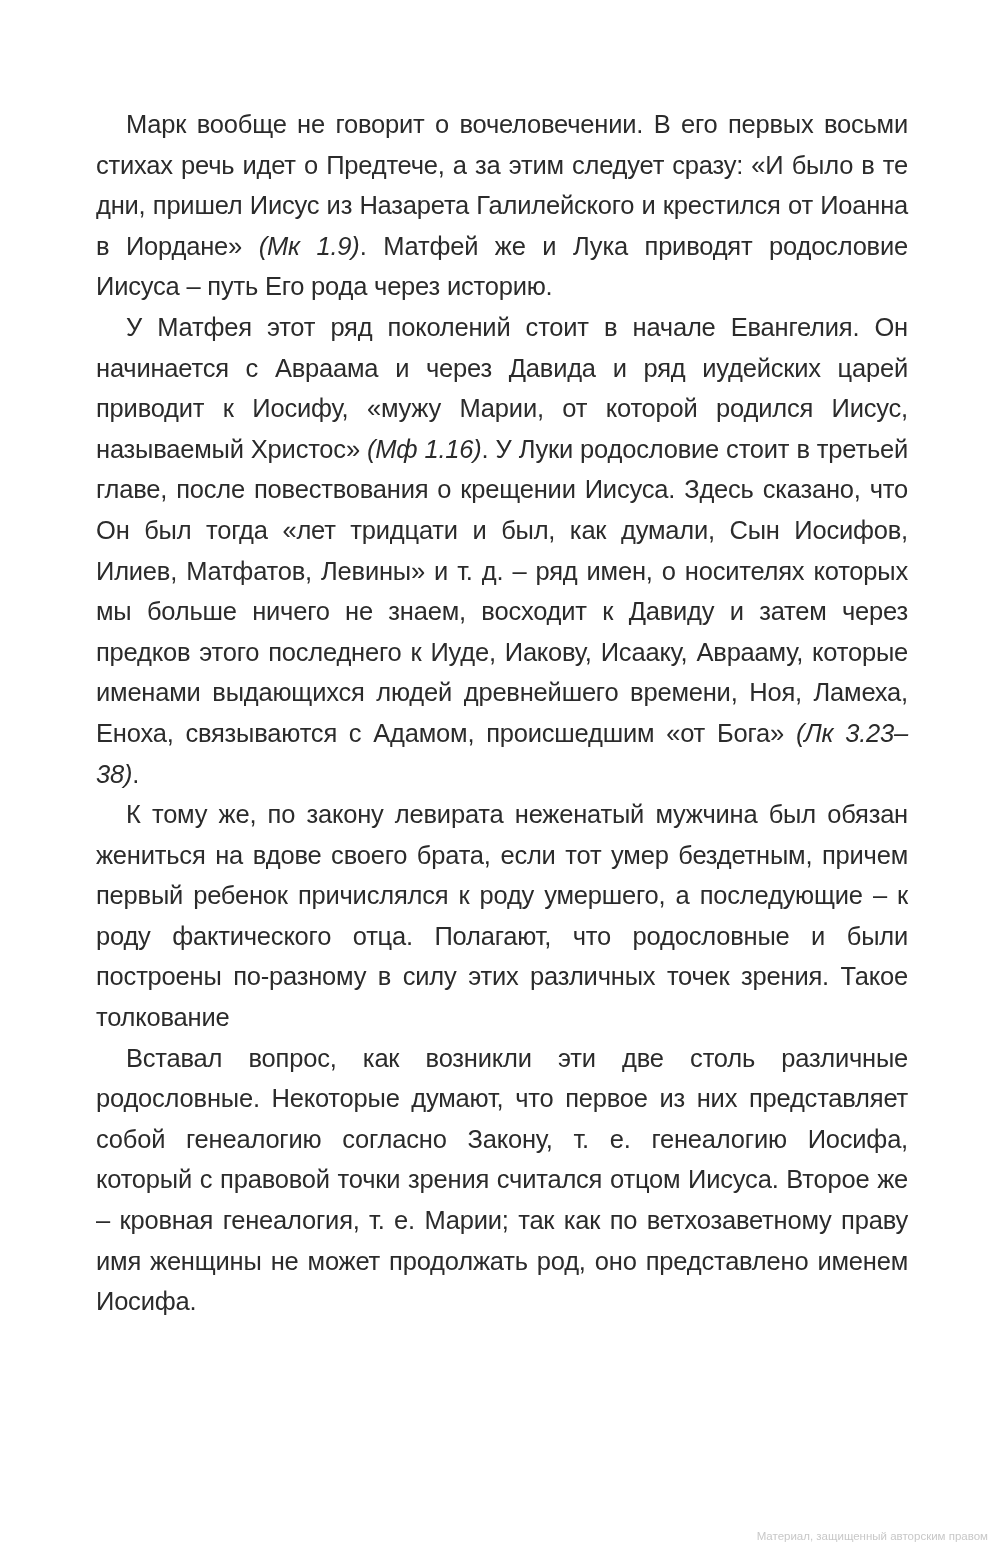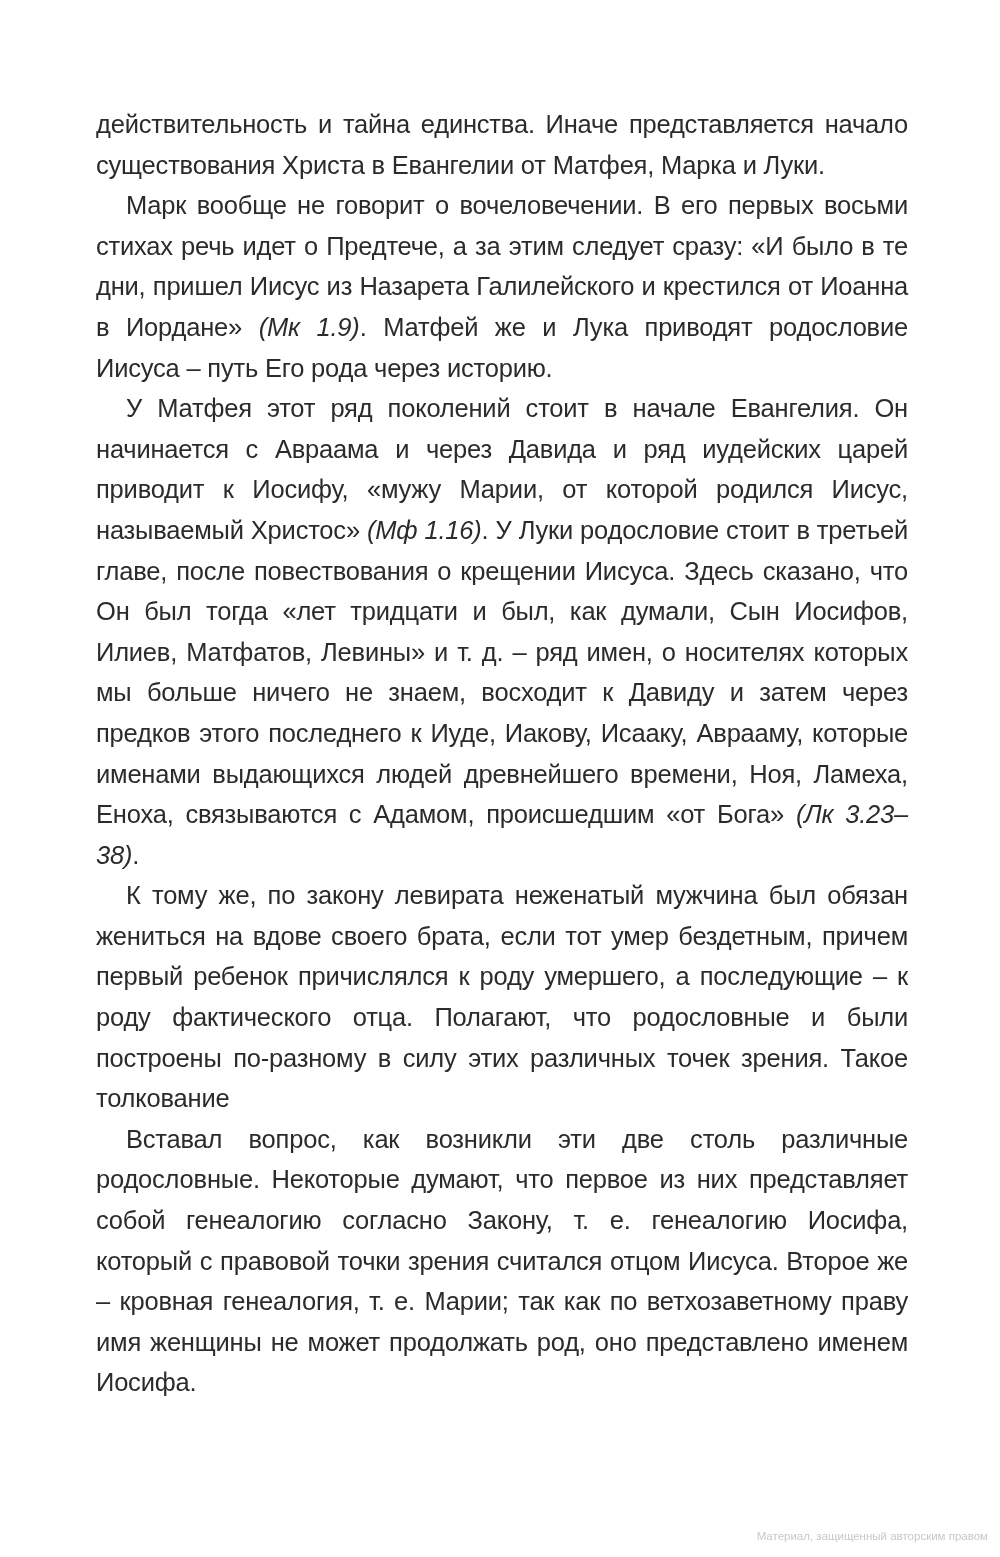--- a/index.html
+++ b/index.html
@@ -16,23 +16,20 @@
     .watermark {
       position: absolute; right: 12px; top: 1530px;
       font-family: "Liberation Sans", sans-serif;
       font-size: 11.5px; color: #c8c8c8;
     }
   </style>
 </head>
 <body>
 
 <div class="page">
-  <p>
-    <span>действительность и тайна единства. Иначе представляется начало существования Христа в Евангелии от Матфея, Марка и Луки.</span>
-  </p>
   <p class="indent">
     <span>Марк вообще не говорит о вочеловечении. В его первых восьми стихах речь идет о Предтече, а за этим следует сразу: «И было в те дни, пришел Иисус из Назарета Галилейского и крестился от Иоанна в Иордане» </span><span class="ref">(Мк 1.9)</span><span>. Матфей же и Лука приводят родословие Иисуса – путь Его рода через историю.</span>
   </p>
   <p class="indent">
     <span>У Матфея этот ряд поколений стоит в начале Евангелия. Он начинается с Авраама и через Давида и ряд иудейских царей приводит к Иосифу, «мужу Марии, от которой родился Иисус, называемый Христос» </span><span class="ref">(Мф 1.16)</span><span>. У Луки родословие стоит в третьей главе, после повествования о крещении Иисуса. Здесь сказано, что Он был тогда «лет тридцати и был, как думали, Сын Иосифов, Илиев, Матфатов, Левины» и т. д. – ряд имен, о носителях которых мы больше ничего не знаем, восходит к Давиду и затем через предков этого последнего к Иуде, Иакову, Исааку, Аврааму, которые именами выдающихся людей древнейшего времени, Ноя, Ламеха, Еноха, связываются с Адамом, происшедшим «от Бога» </span><span class="ref">(Лк 3.23–38)</span><span>.</span>
   </p>
   <p class="indent">
     <span>К тому же, по закону левирата неженатый мужчина был обязан жениться на вдове своего брата, если тот умер бездетным, причем первый ребенок причислялся к роду умершего, а последующие – к роду фактического отца. Полагают, что родословные и были построены по-разному в силу этих различных точек зрения. Такое толкование</span>
   </p>
   <p class="indent">

